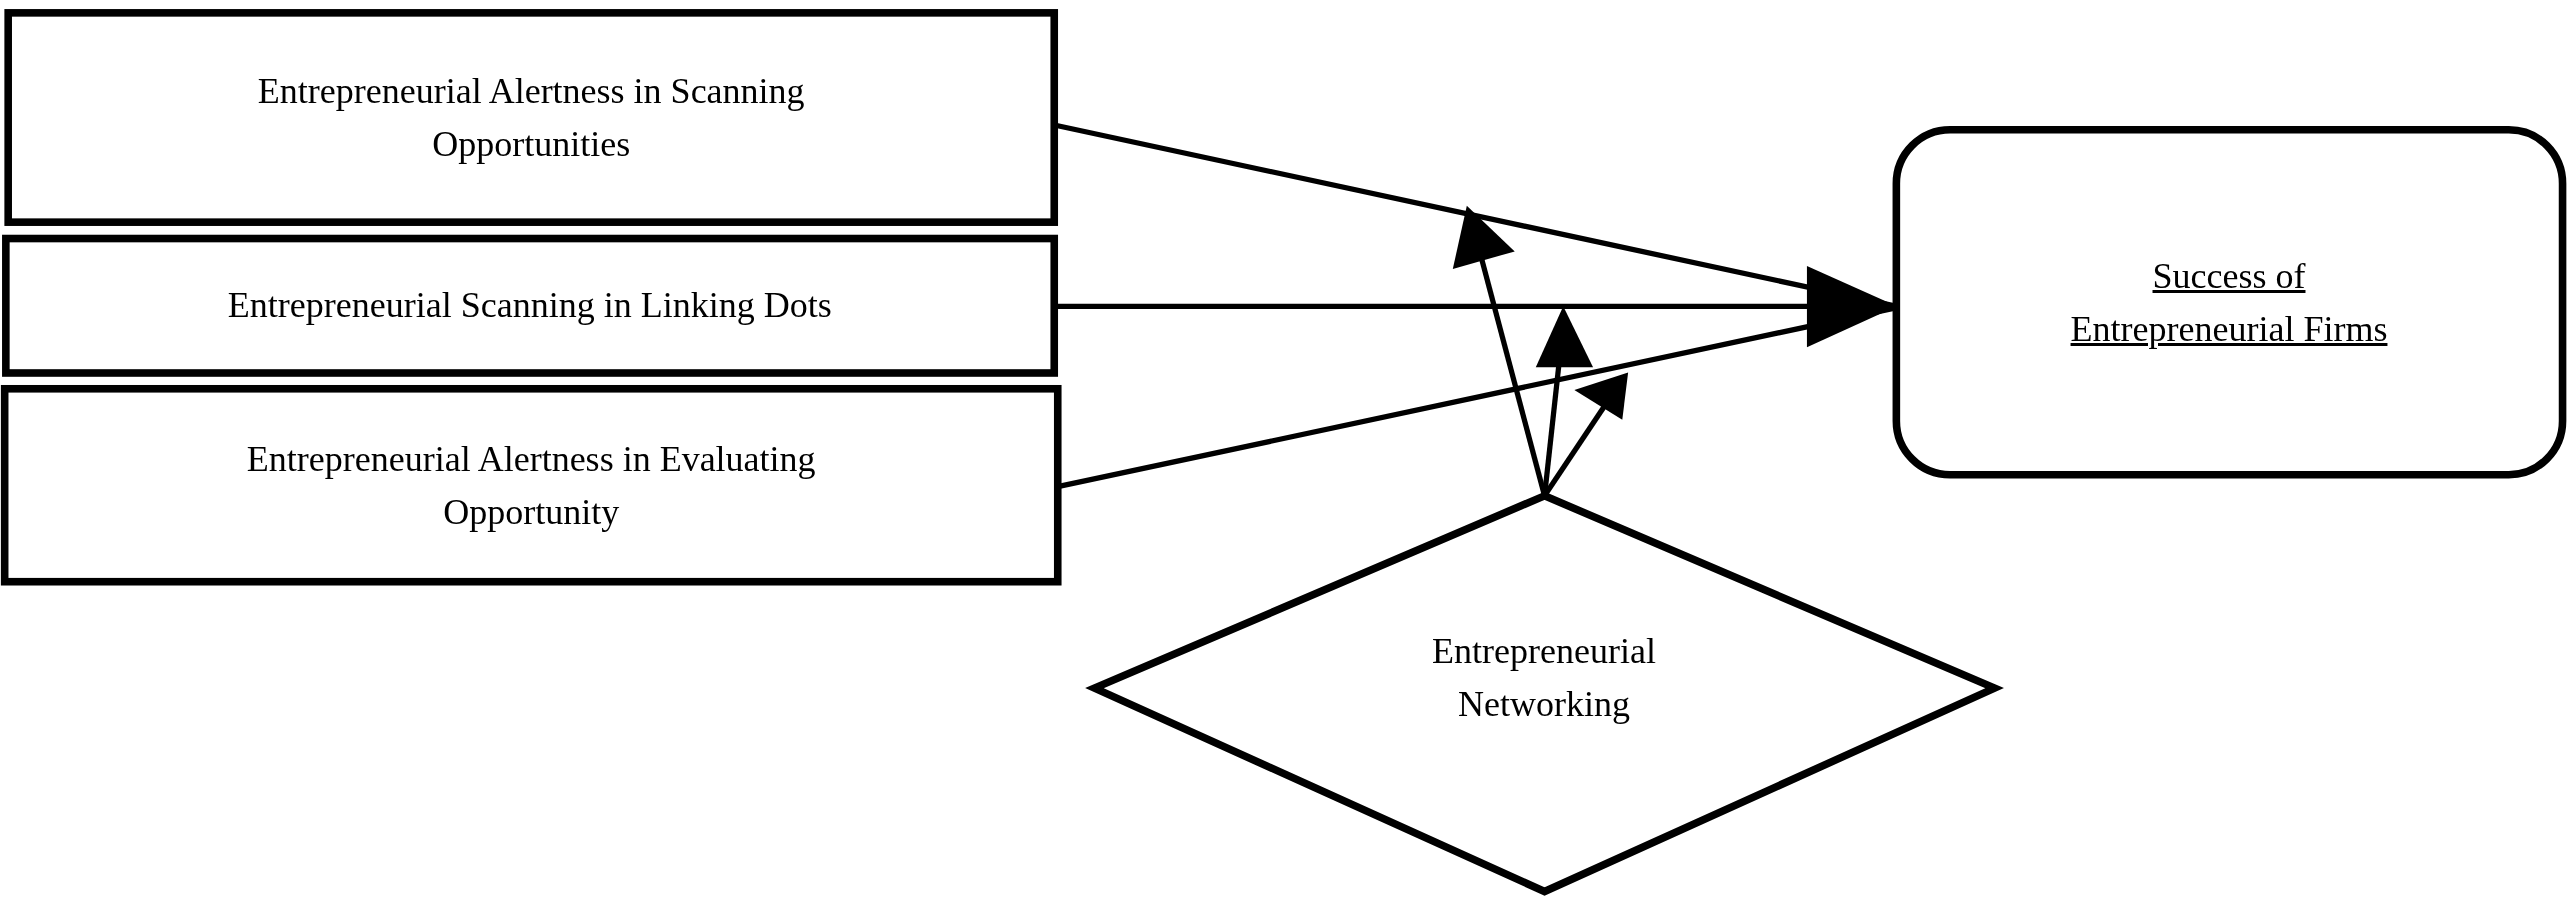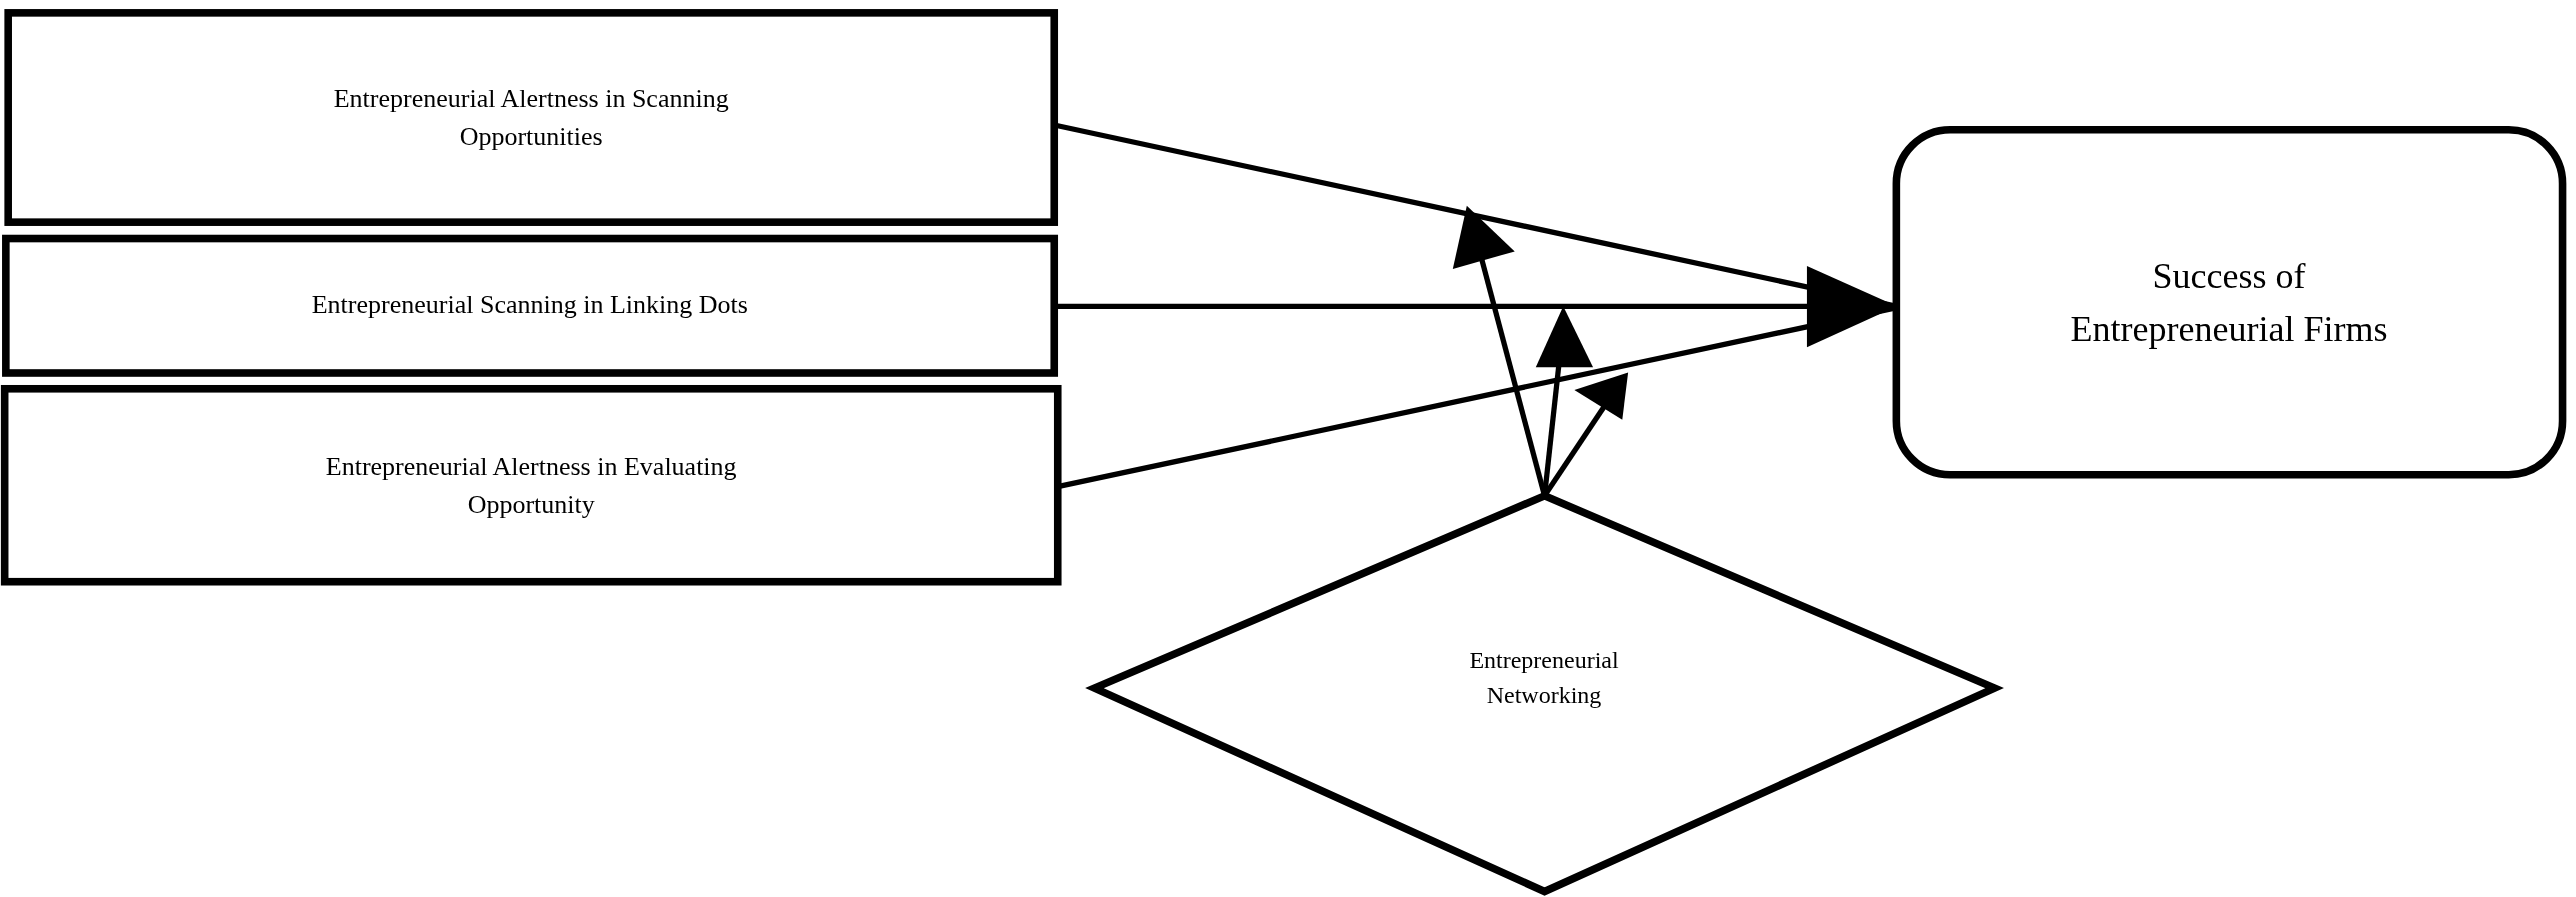--- a/index.html
+++ b/index.html
@@ -32,23 +32,23 @@
     display: flex;
     align-items: center;
     justify-content: center;
     text-align: center;
     color: #000000;
     font-family: "Liberation Serif", "DejaVu Serif", serif;
     line-height: 1.45;
     pointer-events: none;
     white-space: pre-line;
   }
-  .label-box { font-size: 26px; }
+  .label-box { font-size: 36px; }
   .label-outcome { font-size: 36px; }
-  .label-diamond { font-size: 24px; }
+  .label-diamond { font-size: 36px; }
 </style>
 </head>
 <body>
 
 <div id="diagram-root">
 
   <svg class="canvas" viewBox="0 0 4408 1536" preserveAspectRatio="none">
 
     <rect x="14" y="22" width="1790" height="358" fill="#ffffff" stroke="#000000" stroke-width="13"></rect>
 
@@ -92,20 +92,20 @@
   </svg>
 
   <div class="node-label label-box" style="left:8.2px; top:13px; width:1046px; height:209px;">Entrepreneurial Alertness in Scanning
 Opportunities</div>
 
   <div class="node-label label-box" style="left:5.8px; top:238px; width:1048px; height:134px;">Entrepreneurial Scanning in Linking Dots</div>
 
   <div class="node-label label-box" style="left:4.7px; top:389px; width:1053px; height:193px;">Entrepreneurial Alertness in Evaluating
 Opportunity</div>
 
-  <div class="node-label label-outcome" style="left:1896px; top:130px; width:666px; height:345px;">Success of
+  <div class="node-label label-outcome" style="left:1896px; top:130px; width:666px; height:345px;text-decoration:underline;">Success of
 Entrepreneurial Firms</div>
 
   <div class="node-label label-diamond" style="left:1252px; top:590px; width:584px; height:175px;">Entrepreneurial
 Networking</div>
 
 </div>
 
 
 </body></html>

